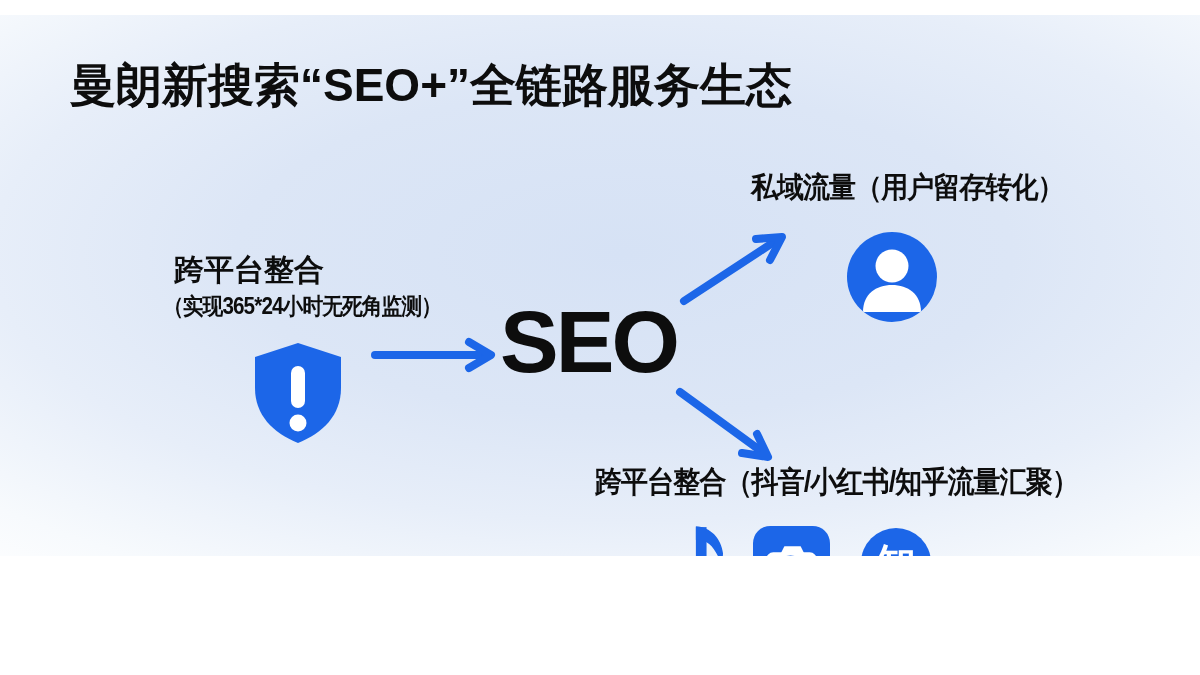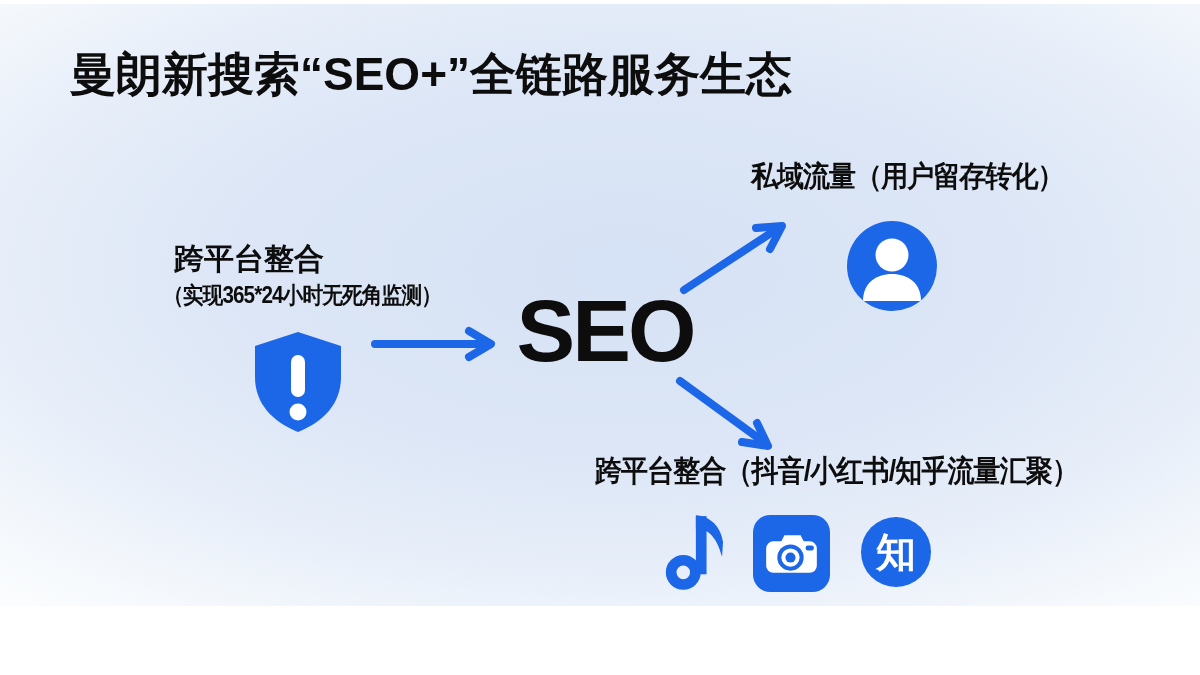--- a/index.html
+++ b/index.html
@@ -7,22 +7,22 @@
     --ink:#0d0d0d;
   }
   *{margin:0;padding:0;box-sizing:border-box;}
   html,body{background:#ffffff;}
   body{
     font-family:"Liberation Sans","DejaVu Sans",sans-serif;
     color:var(--ink);
   }
   .canvas{
     position:relative;
-    width:1200px;height:602px;
-    margin:4px auto;
+    width:1200px;height:541px;
+    margin:15px auto;
     overflow:hidden;
     background:
       radial-gradient(85% 80% at 52% 44%,
         #d6e2f5 0%, #dce6f6 38%, #e7eef9 62%, #f7fafd 85%, #ffffff 100%);
   }
   .abs{position:absolute;}
 
   .title{
     left:70px;top:44px;
     font-size:46px;line-height:1.15;
@@ -39,21 +39,20 @@
     font-size:23px;font-weight:800;white-space:nowrap;
     letter-spacing:-1px;
     transform:scaleX(0.90);transform-origin:left center;
   }
 
   .shield{left:250px;top:326px;width:96px;height:104px;color:var(--accent);}
   .shield svg{display:block;width:100%;height:100%;}
 
   .seo{
     left:500px;top:281px;width:210px;
-    text-align:center;
     font-size:88px;font-weight:800;letter-spacing:-3px;
     color:var(--ink);line-height:1.05;
   }
 
   .private-label{
     left:751px;top:153px;
     font-size:29px;font-weight:800;white-space:nowrap;
     letter-spacing:-1px;
     transform:scaleX(0.93);transform-origin:left center;
   }

